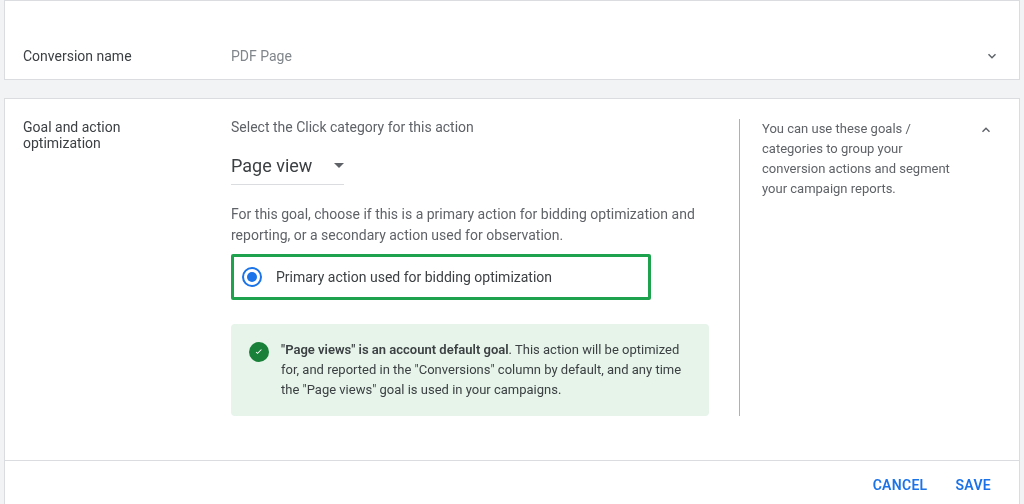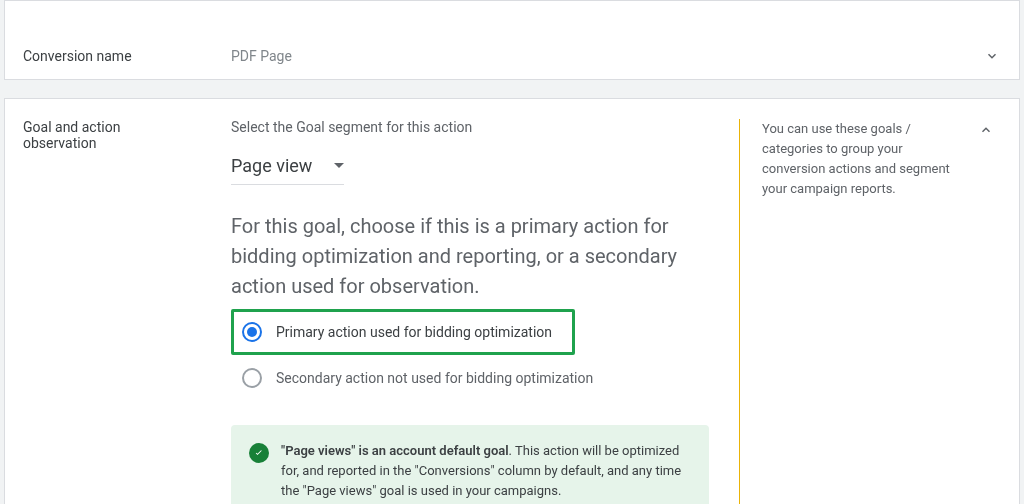--- a/index.html
+++ b/index.html
@@ -90,38 +90,38 @@
     cursor: pointer;
   }
   .select-like .tri {
     width: 0; height: 0;
     border-left: 5px solid transparent;
     border-right: 5px solid transparent;
     border-top: 5px solid #5f6368;
   }
   .helper-text {
     color: #5f6368;
-    font-size: 20px;
+    font-size: 14px;
     line-height: 1.5;
-    margin-top: 26px;
+    margin-top: 19px;
     max-width: 520px;
   }
   .radio-group { margin-top: 8px; }
   .radio-row {
     display: flex;
     align-items: center;
     gap: 14px;
     padding: 10px 8px;
     border: 3px solid transparent;
     border-radius: 2px;
     cursor: pointer;
   }
   .radio-row.highlight {
     border: 3px solid #1fa24d;
-    width: 344px;
+    width: 420px;
   }
   .radio-outer {
     width: 20px; height: 20px;
     border-radius: 50%;
     border: 2px solid #9aa0a6;
     display: flex;
     align-items: center;
     justify-content: center;
     flex-shrink: 0;
   }
@@ -190,43 +190,39 @@
           <polyline points="6 9 12 15 18 9"></polyline>
         </svg>
     </div>
   </div>
 </div>
 
 <div class="panel2">
   <div class="panel2-body">
     <div class="left-label">
       <span>Goal and action</span><br>
-      <span>observation</span>
+      <span>optimization</span>
     </div>
 
     <div class="panel2-center">
-      <div class="section-prompt">Select the Goal segment for this action</div>
+      <div class="section-prompt">Select the Click category for this action</div>
 
       <div class="select-like">
         <span>Page view</span>
         <span class="tri"></span>
       </div>
 
       <div class="helper-text">For this goal, choose if this is a primary action for bidding optimization and reporting, or a secondary action used for observation.</div>
 
       <div class="radio-group">
         <div class="radio-row highlight">
           <div class="radio-outer selected">
             <div class="radio-inner"></div>
           </div>
           <div class="radio-label selected">Primary action used for bidding optimization</div>
-        </div>
-        <div class="radio-row">
-          <div class="radio-outer"></div>
-          <div class="radio-label unselected">Secondary action not used for bidding optimization</div>
         </div>
       </div>
 
       <div class="notice">
         <div class="notice-icon">
           <svg viewBox="0 0 24 24">
               <path d="M9 16.2l-3.5-3.5 1.4-1.4L9 13.4l7.1-7.1 1.4 1.4z"></path>
             </svg>
         </div>
         <div class="notice-text">

